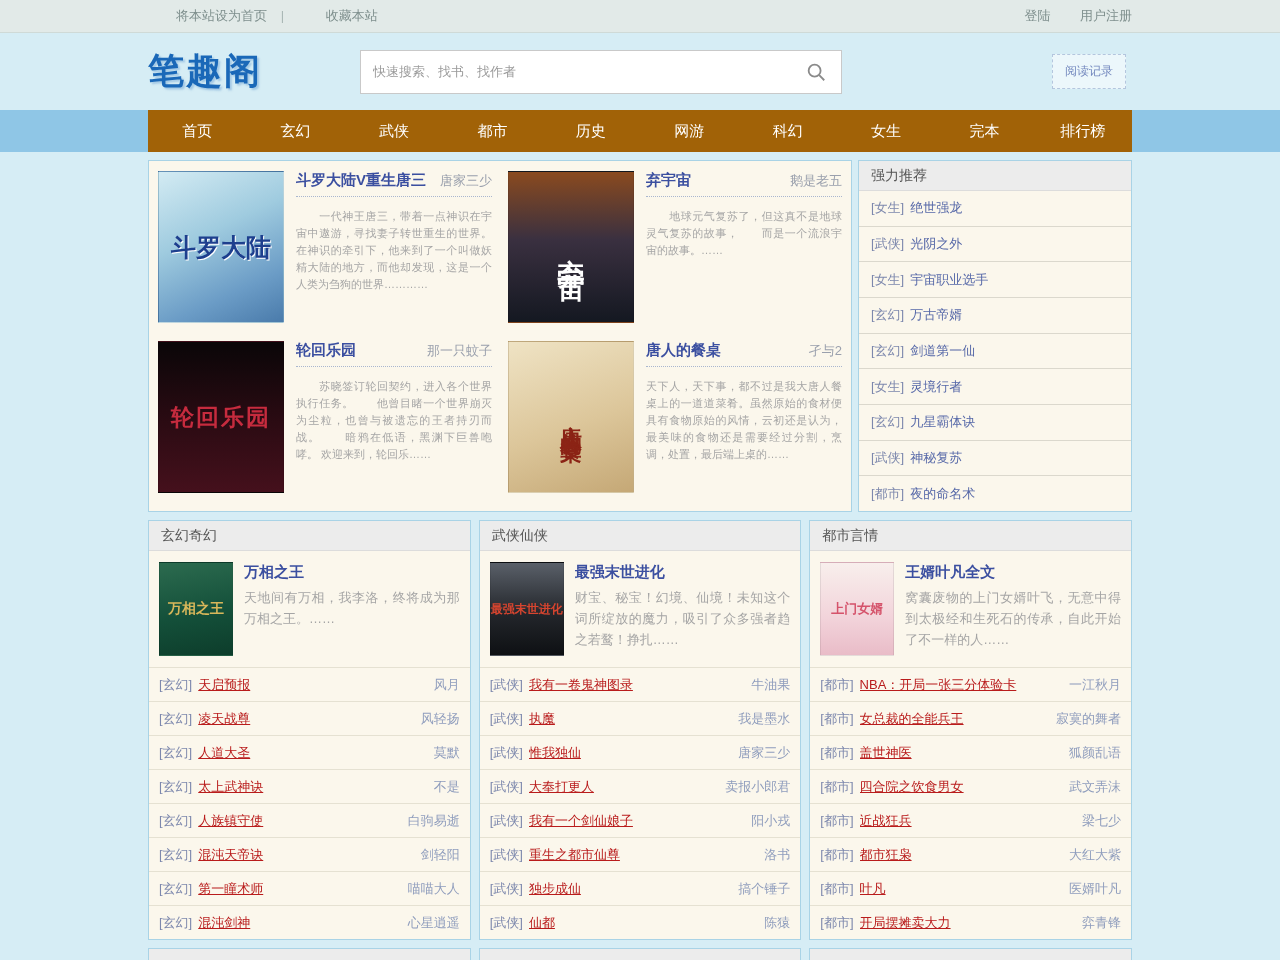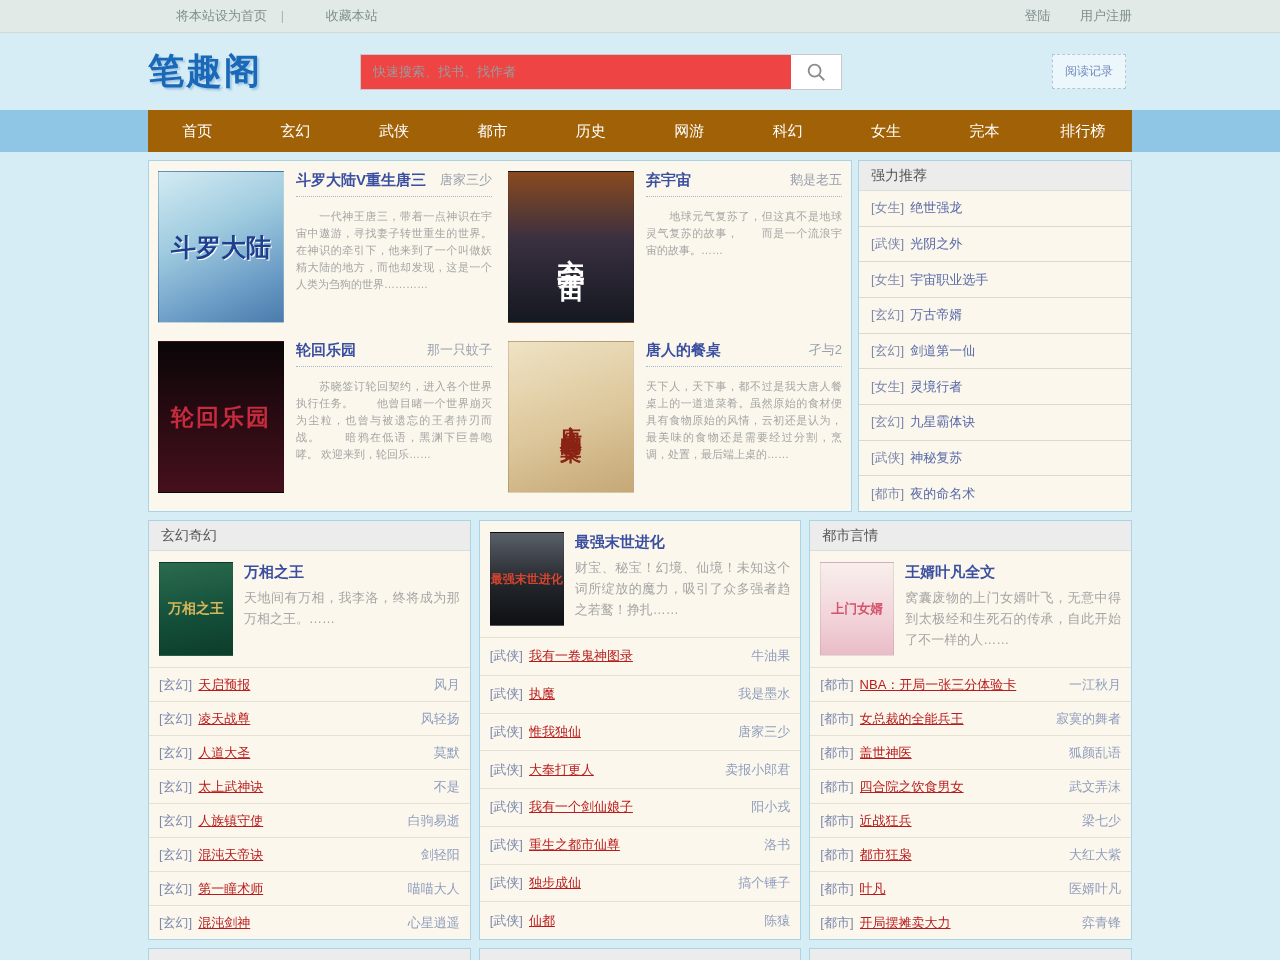--- a/index.html
+++ b/index.html
@@ -19,21 +19,21 @@
   .tb-div { color:#a8b6b4; margin:0 10px; }
   .tb-right a { margin-left:26px; }
 
   
   .header-inner { height:77px; display:flex; align-items:center; }
   .logo {
     width:212px; font-size:36px; font-weight:bold; color:#1a68b8;
     letter-spacing:2px; text-shadow:2px 2px 2px rgba(120,170,215,.55); cursor:pointer;
   }
   .searchbox {
-    width:482px; height:36px; background:#ef4444; border:1px solid #c9c9c9;
+    width:482px; height:44px; background:#ffffff; border:1px solid #c9c9c9;
     display:flex; align-items:center;
   }
   .searchbox input {
     flex:1; height:100%; border:none; outline:none; padding:0 12px;
     font-size:13px; color:#333; background:transparent;
     font-family:"Liberation Sans","DejaVu Sans",sans-serif;
   }
   .searchbox input::placeholder { color:#9b9b9b; }
   .search-btn { width:50px; height:100%; background:#fff; border:none; display:flex; align-items:center; justify-content:center; cursor:pointer; }
   .spacer { flex:1; }
@@ -57,21 +57,21 @@
 
   
   .main-row { display:flex; margin-top:8px; }
   .big-panel { width:704px; height:352px; }
   .fb-grid { display:grid; grid-template-columns:1fr 1fr; column-gap:16px; row-gap:14px; padding:10px 9px; }
   .fb-item { display:flex; height:156px; overflow:hidden; }
   .cover { display:flex; align-items:center; justify-content:center; border:1px solid rgba(0,0,0,.08); }
   .fb-cover { width:126px; height:152px; flex:none; }
   .cover-text { font-weight:bold; text-align:center; }
   .fb-info { flex:1; margin-left:12px; overflow:hidden; }
-  .fb-head { display:flex; justify-content:space-between; align-items:flex-start; padding-bottom:6px; border-bottom:1px dotted #a9b6cf; }
+  .fb-head { display:flex; justify-content:space-between; align-items:center; padding-bottom:6px; border-bottom:1px dotted #a9b6cf; }
   .bk-title { font-size:15px; font-weight:bold; color:#3b4fa0; white-space:nowrap; overflow:hidden; }
   .bk-author { font-size:13px; color:#9aa0ad; margin-left:8px; white-space:nowrap; }
   .bk-desc { margin-top:11px; font-size:11px; color:#a5a5a5; line-height:1.55; text-align:justify; overflow:hidden; max-height:122px; }
 
   .side-panel { width:274px; height:352px; margin-left:6px; display:flex; flex-direction:column; }
   .rec-list { flex:1; display:flex; flex-direction:column; }
   .rec-item { flex:1; display:flex; align-items:center; padding:0 12px; font-size:13px; border-bottom:1px solid #dbd8cd; }
   .rec-item:last-child { border-bottom:none; }
   .cat { color:#7d88ad; margin-right:6px; white-space:nowrap; }
   .rec-title { color:#5668a8; white-space:nowrap; overflow:hidden; text-overflow:ellipsis; }
@@ -327,20 +327,23 @@
 
   <div class="li-item">
     <span class="cat">[玄幻]</span>
     <a class="li-title">混沌剑神</a>
     <span class="li-author">心星逍遥</span>
   </div>
 </div>
   </div>
 
   <div class="panel col-panel">
+    <div class="sec-head">
+      <span class="sec-title">武侠仙侠</span>
+    </div>
     <div class="col-featured">
       <div class="cover sm-cover scover-1">
         <span class="cover-text">最强末世进化</span>
       </div>
       <div class="cf-info">
         <a class="cf-title">最强末世进化</a>
         <div class="cf-desc">财宝、秘宝！幻境、仙境！未知这个词所绽放的魔力，吸引了众多强者趋之若鹜！挣扎……</div>
       </div>
     </div>
     <div class="col-list">

